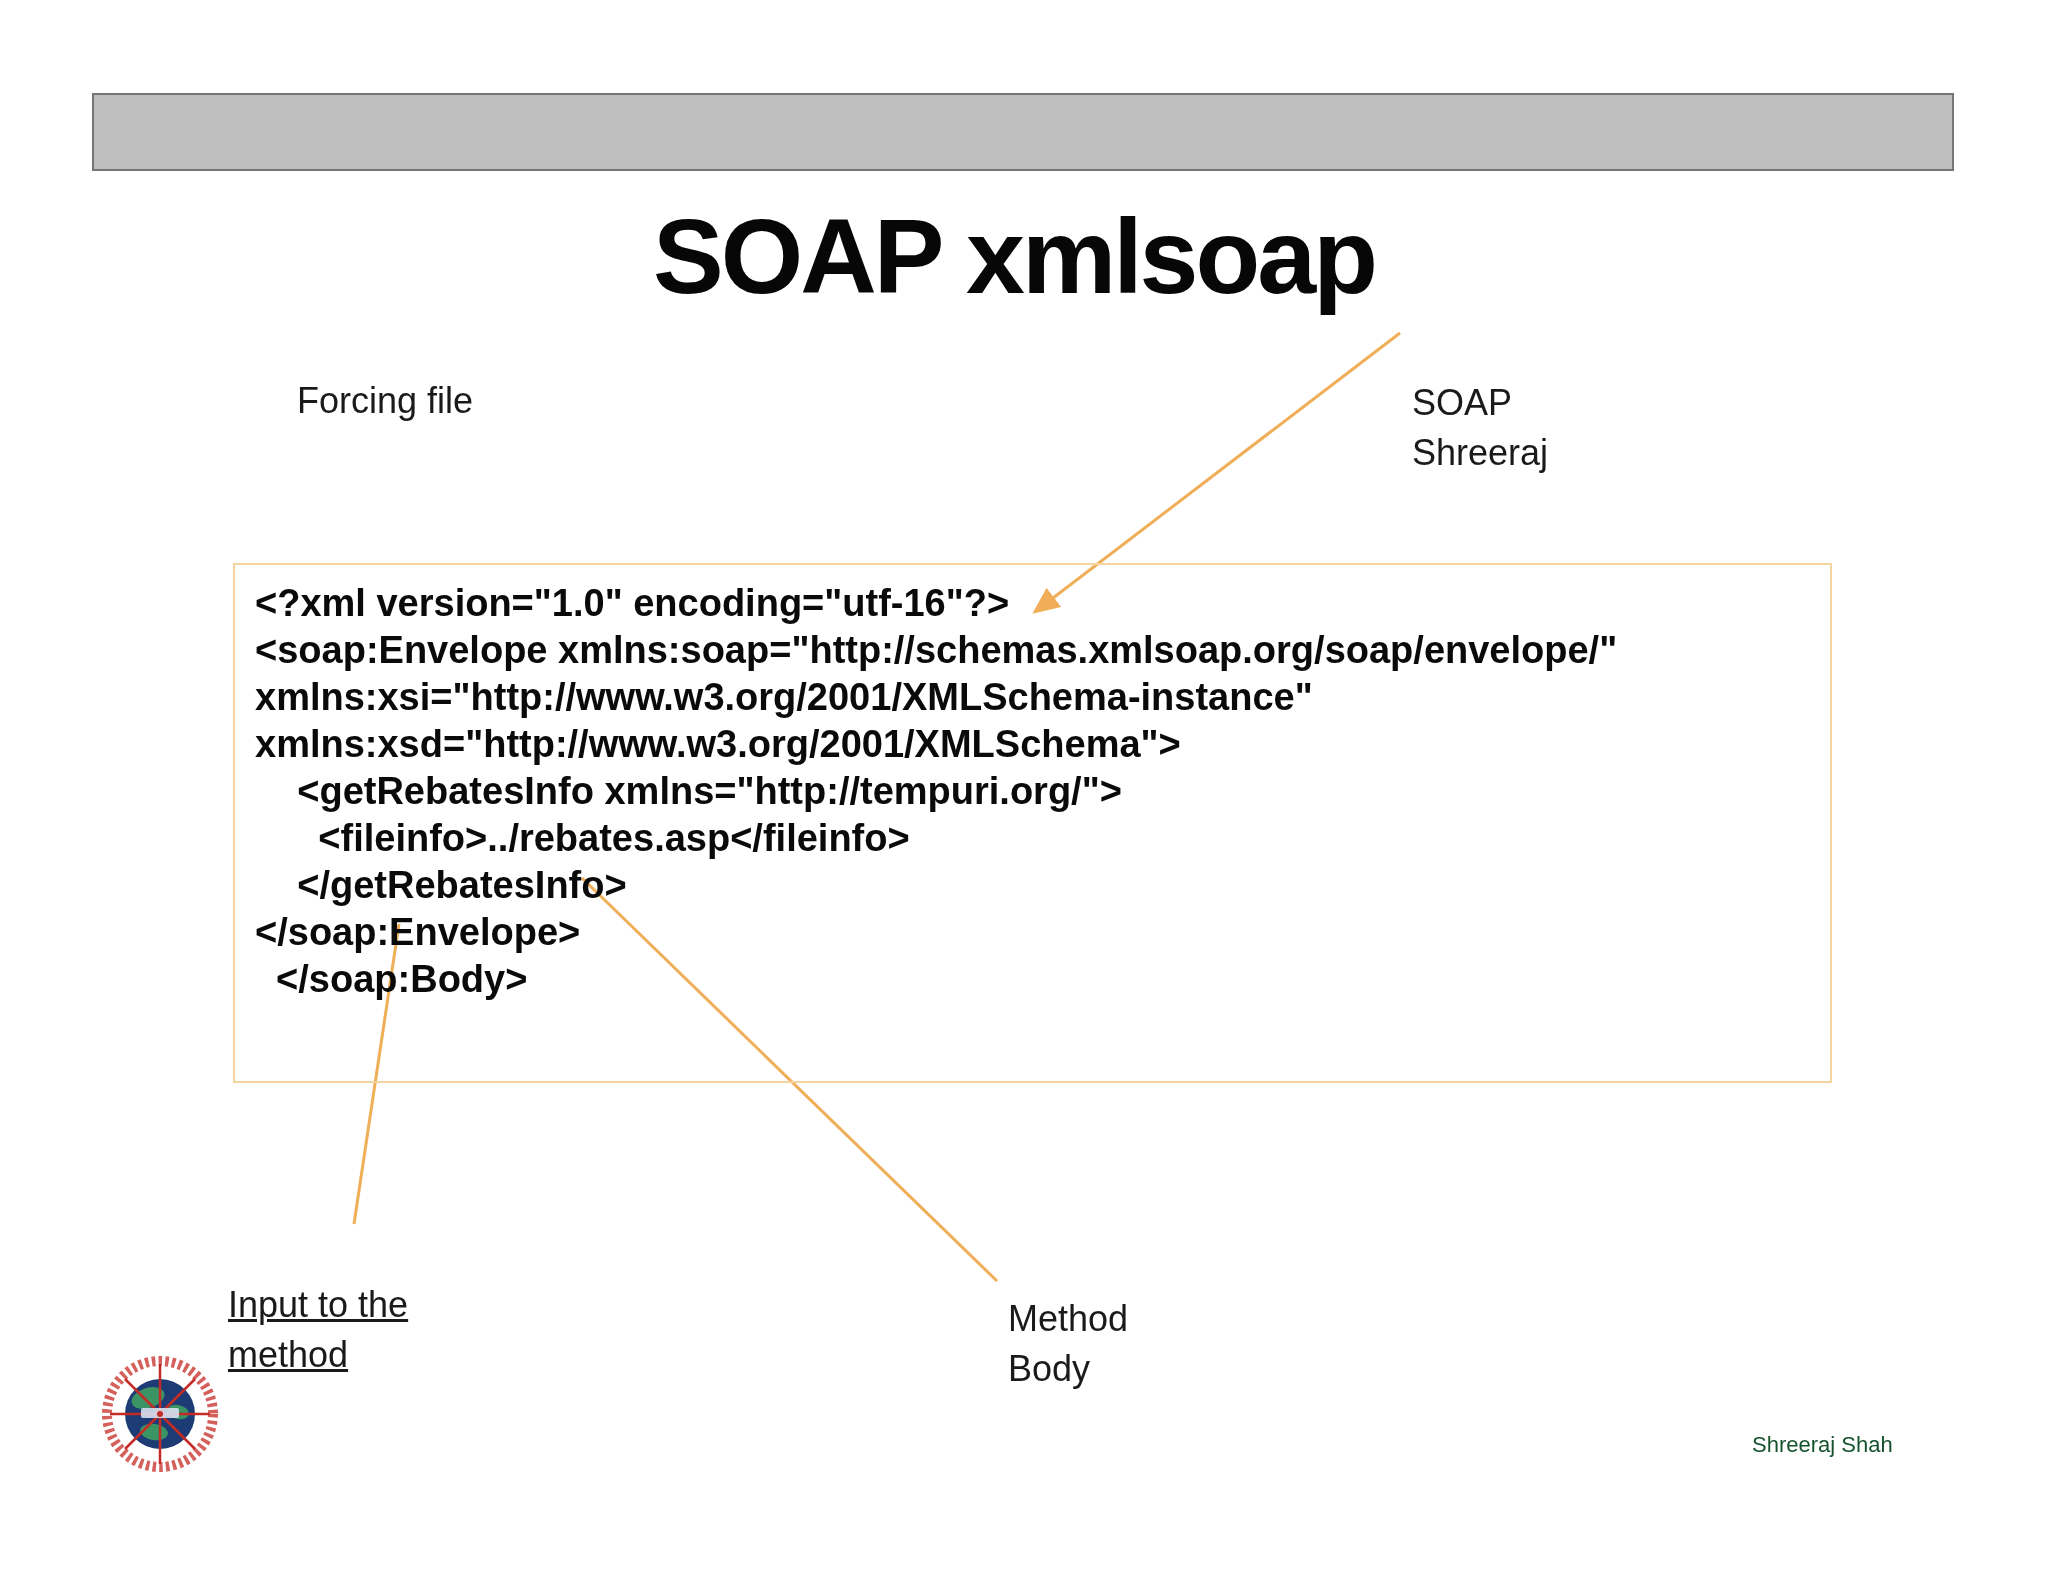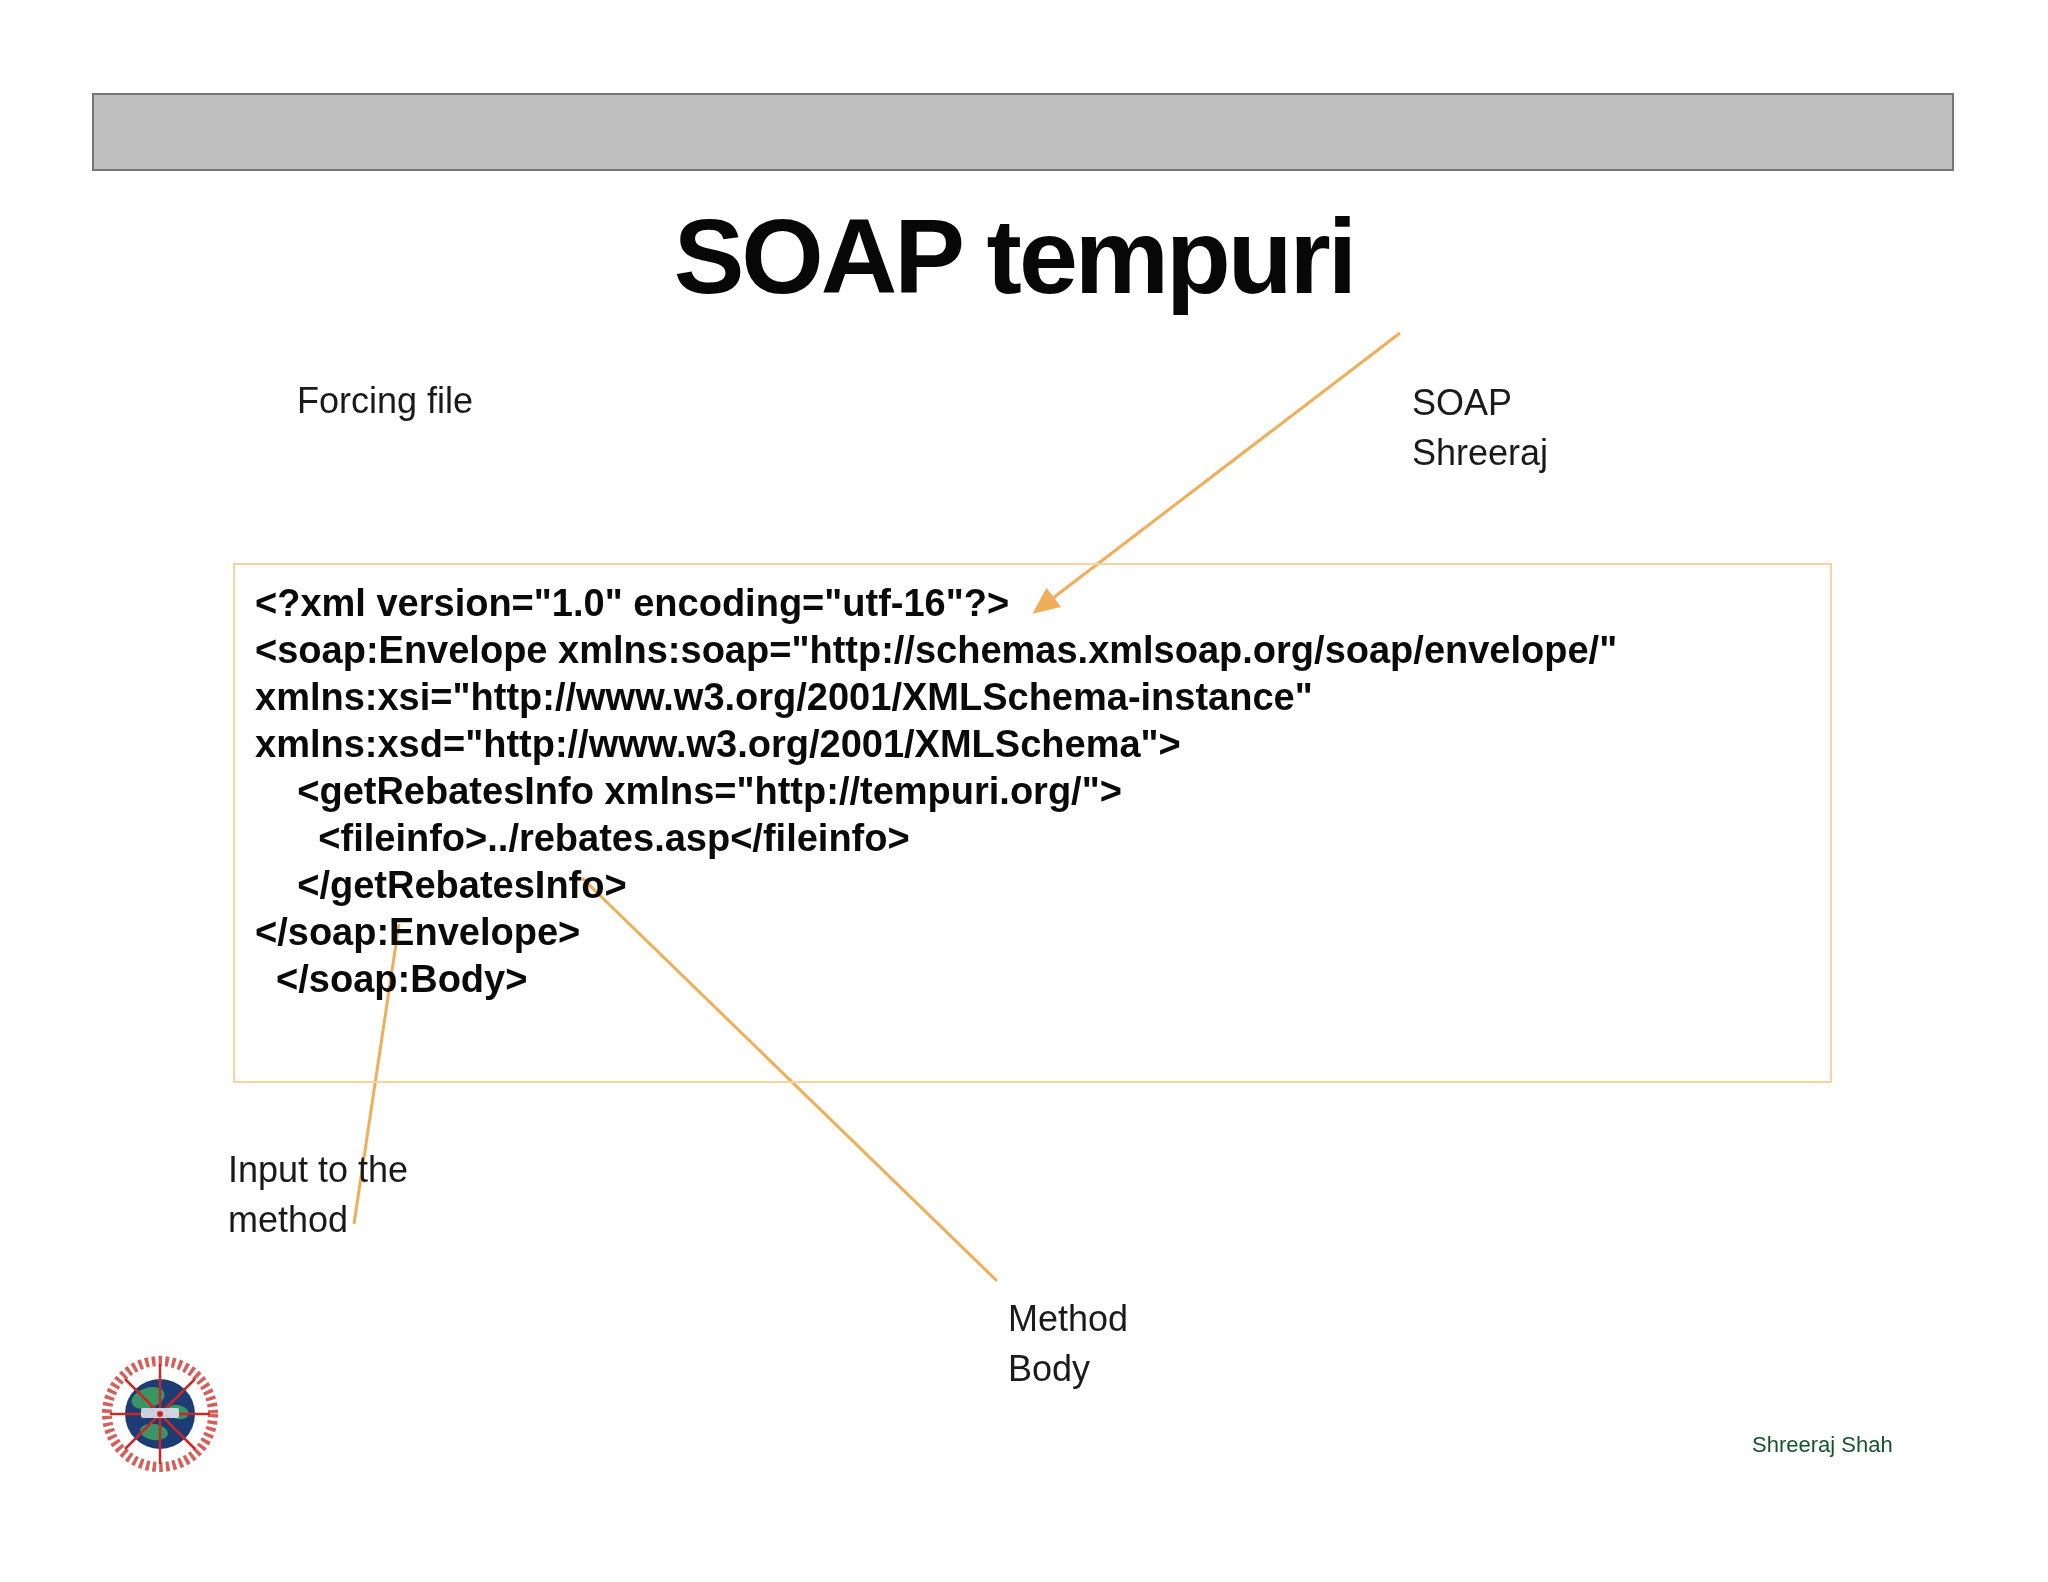--- a/index.html
+++ b/index.html
@@ -35,21 +35,21 @@
 
   
   .callout {
     font-size: 36px;
     line-height: 50px;
     color: #1a1a1a;
     white-space: nowrap;
   }
   .label-forcing   { left: 297px;  top: 376px; }
   .label-envelope  { left: 1412px; top: 334px; margin-top: 44px; }
-  .label-input     { left: 228px;  top: 1145px; }
+  .label-input     { left: 228px;  top: 1280px; text-decoration: underline; }
   .label-method    { left: 1008px; top: 1294px; }
 
   
   .code-box {
     left: 233px; top: 563px;
     width: 1599px; height: 520px;
     border: 2px solid #f6d49e;
     box-sizing: border-box;
     background: transparent;
     padding: 15px 0 0 20px;
@@ -76,21 +76,21 @@
   }
 
   
   .logo { left: 96px; top: 1354px; width: 128px; height: 128px; }
 </style>
 </head>
 <body>
 
 <div class="abs top-bar"></div>
 
-<div class="abs slide-title">SOAP tempuri</div>
+<div class="abs slide-title">SOAP xmlsoap</div>
 
 <svg class="abs connector-layer" viewBox="0 0 2048 1582" xmlns="http://www.w3.org/2000/svg">
   <defs>
     <marker id="arrow" markerWidth="9" markerHeight="8" refX="7.5" refY="4" orient="auto">
       <path d="M0,0 L9,4 L0,8 z" fill="#efae57"></path>
     </marker>
   </defs>
   <line x1="1400" y1="333" x2="1036" y2="611" stroke="#efae57" stroke-width="3" marker-end="url(#arrow)"></line>
   <line x1="399" y1="924" x2="354" y2="1224" stroke="#efae57" stroke-width="3"></line>
   <line x1="582" y1="878" x2="997" y2="1281" stroke="#efae57" stroke-width="3"></line>

